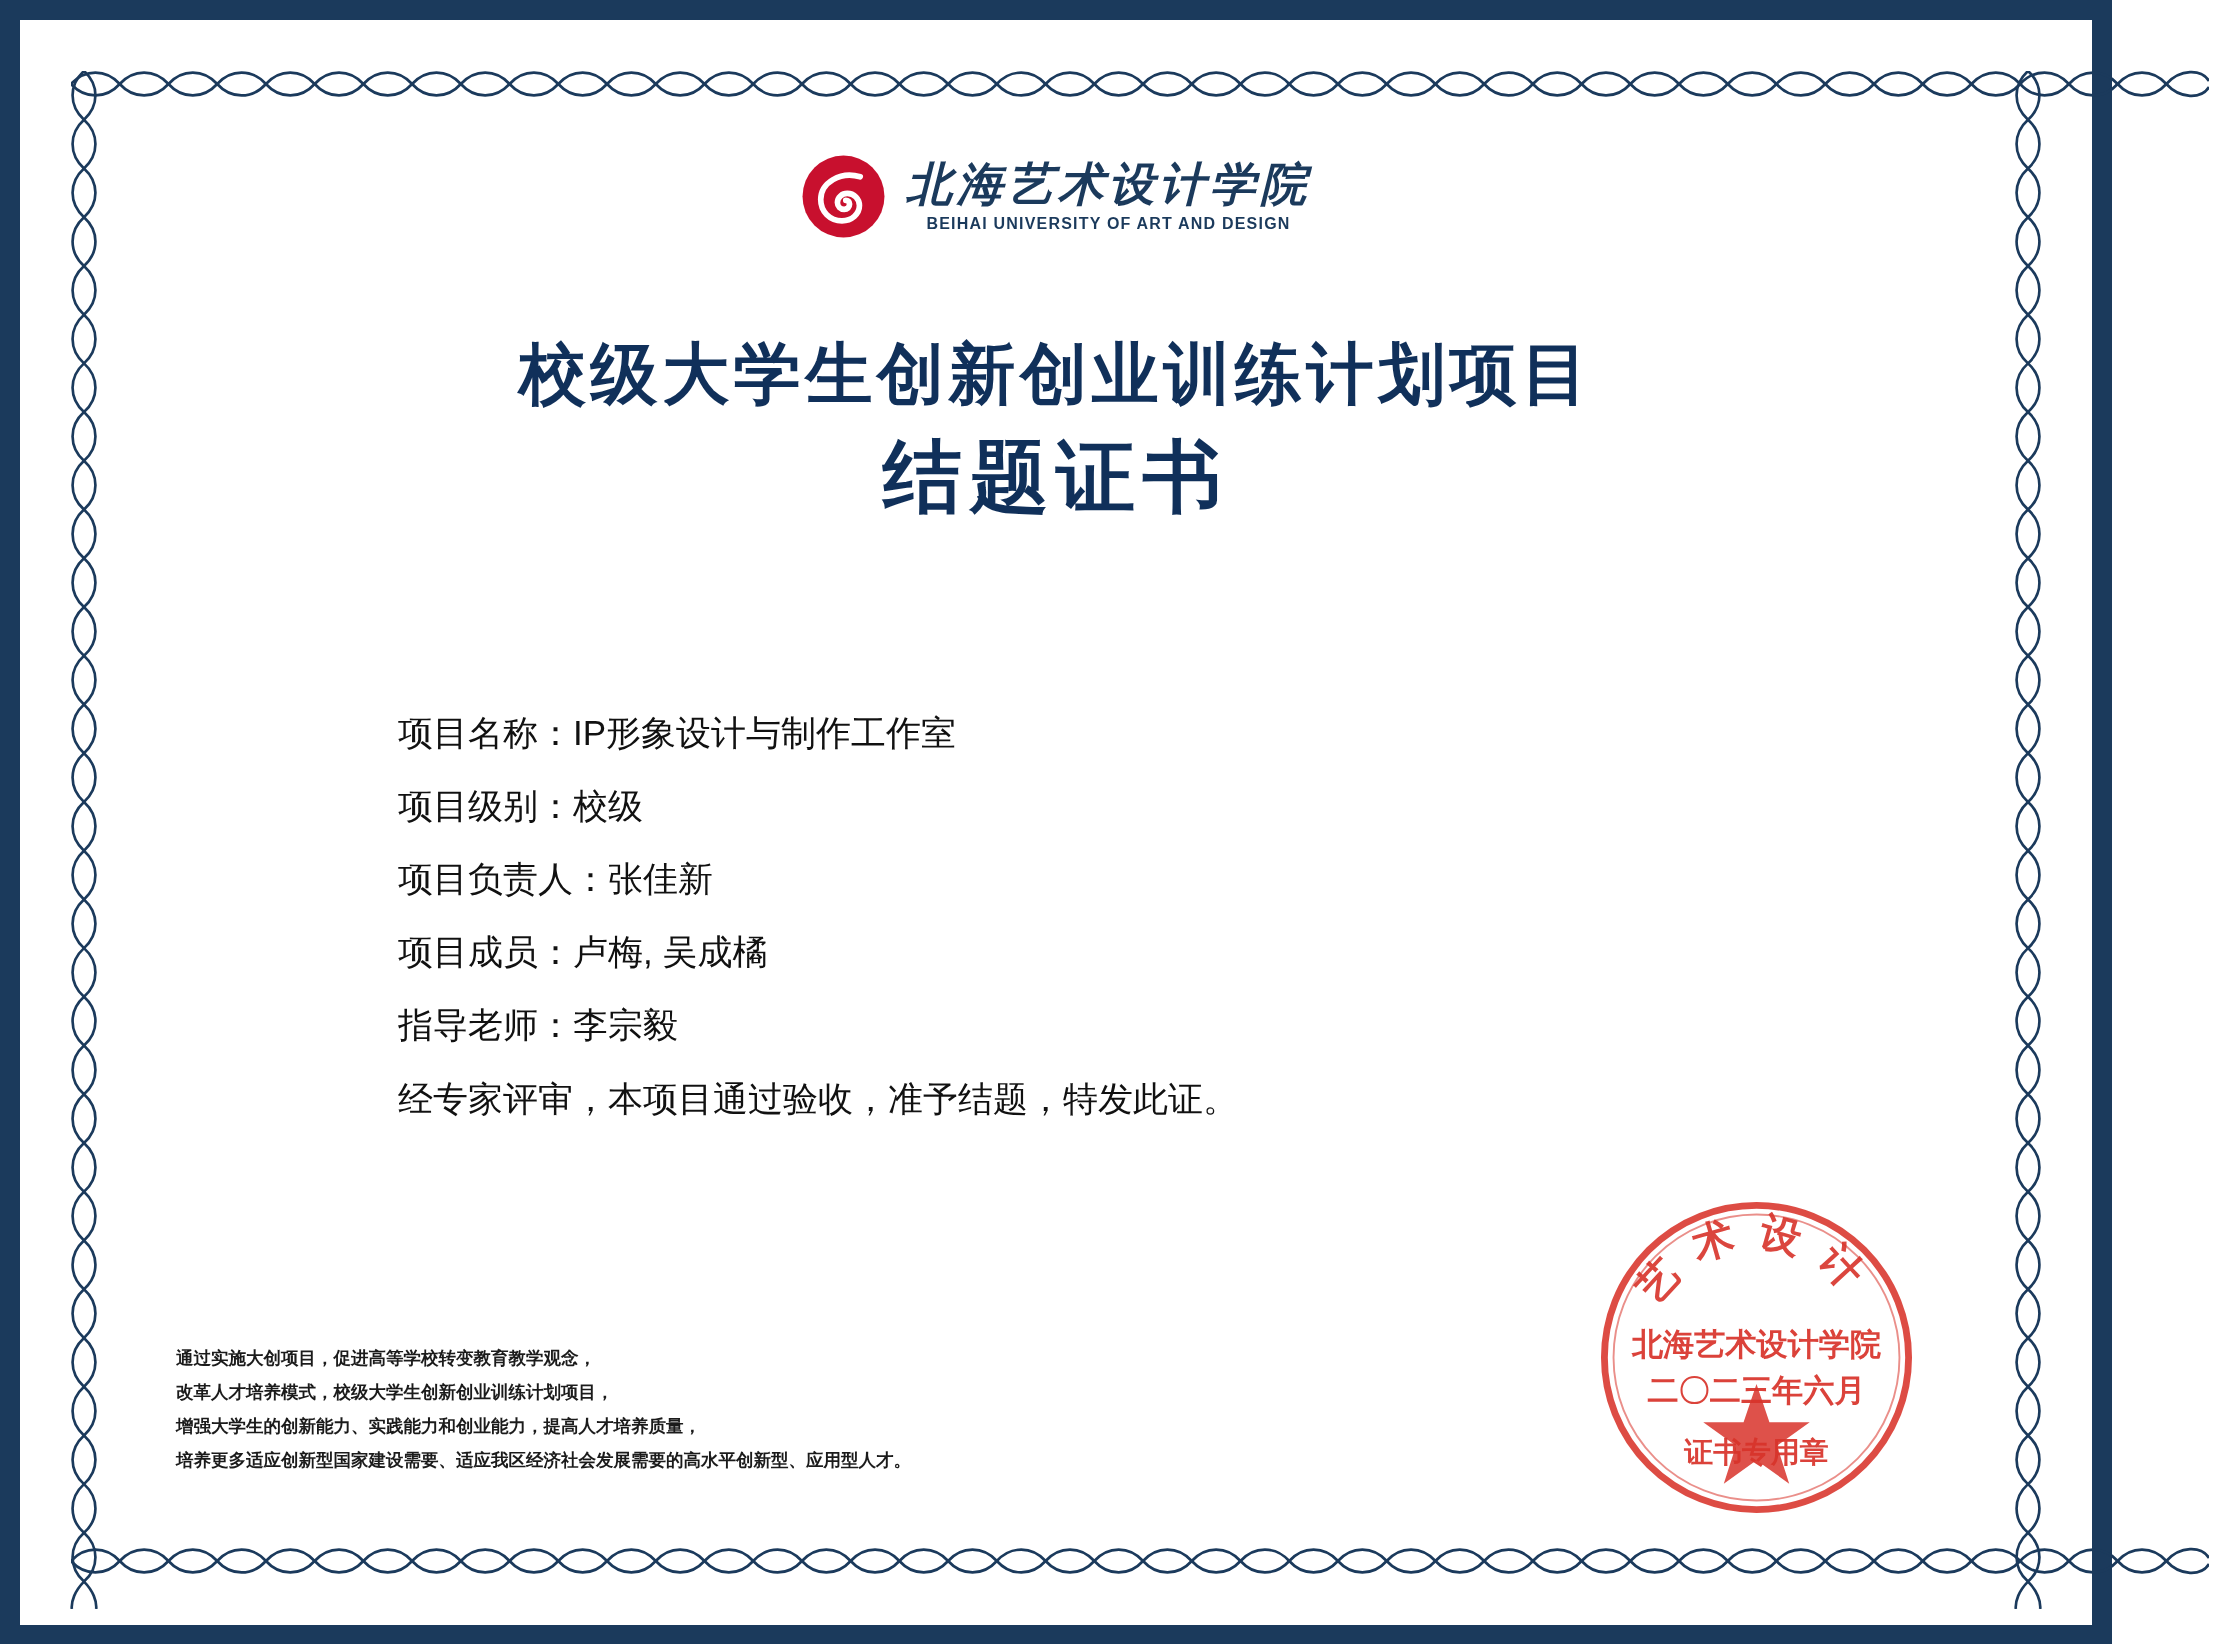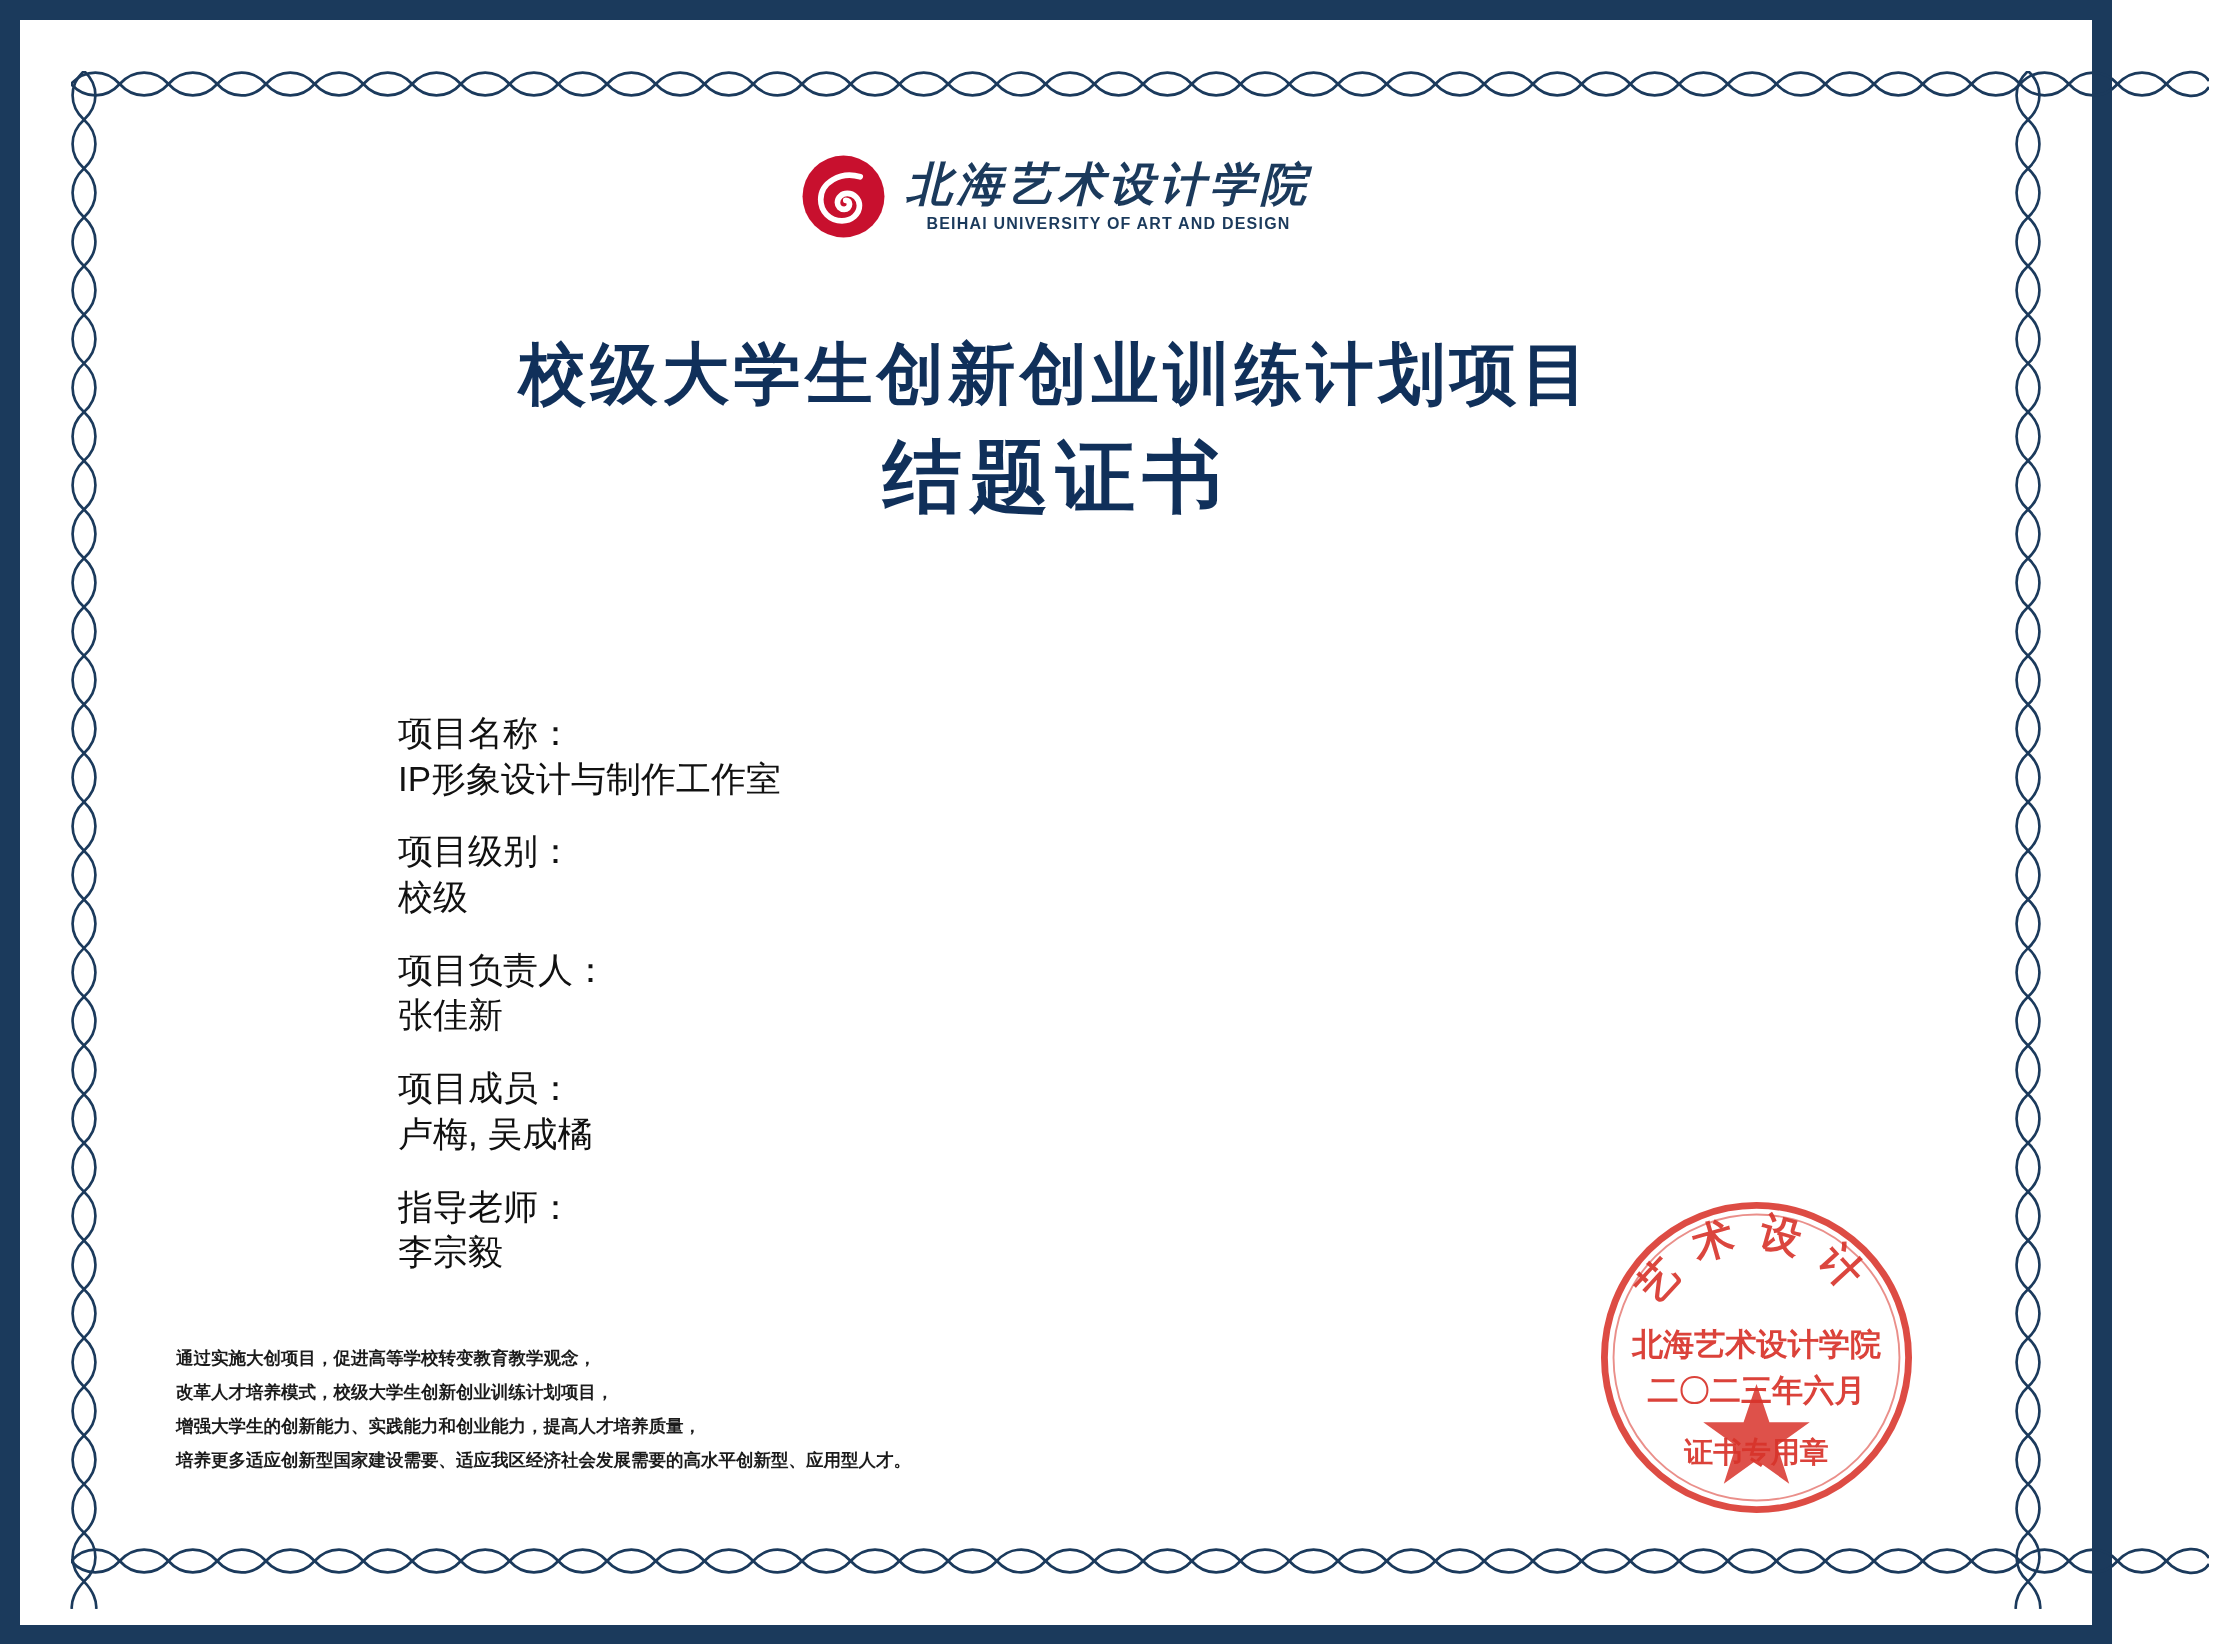--- a/index.html
+++ b/index.html
@@ -121,21 +121,20 @@
     top: 670px;
     right: 228px;
   }
   .field-row {
     display: flex;
     align-items: baseline;
     margin-bottom: 27.4px;
     font-size: 35px;
     color: #111111;
     line-height: 1.3;
-    flex-direction: column;
   }
   .field-label {
     flex: 0 0 auto;
     white-space: nowrap;
   }
   .field-value {
     flex: 1 1 auto;
     white-space: nowrap;
   }
   .statement {
@@ -243,20 +242,21 @@
         <span class="field-value">张佳新</span>
       </div>
       <div class="field-row">
         <span class="field-label">项目成员：</span>
         <span class="field-value">卢梅, 吴成橘</span>
       </div>
       <div class="field-row">
         <span class="field-label">指导老师：</span>
         <span class="field-value">李宗毅</span>
       </div>
+      <div class="statement">经专家评审，本项目通过验收，准予结题，特发此证。</div>
     </div>
 
     <div class="footnote">
       <div>通过实施大创项目，促进高等学校转变教育教学观念，</div>
       <div>改革人才培养模式，校级大学生创新创业训练计划项目，</div>
       <div>增强大学生的创新能力、实践能力和创业能力，提高人才培养质量，</div>
       <div>培养更多适应创新型国家建设需要、适应我区经济社会发展需要的高水平创新型、应用型人才。</div>
     </div>
 
     <div class="seal">

